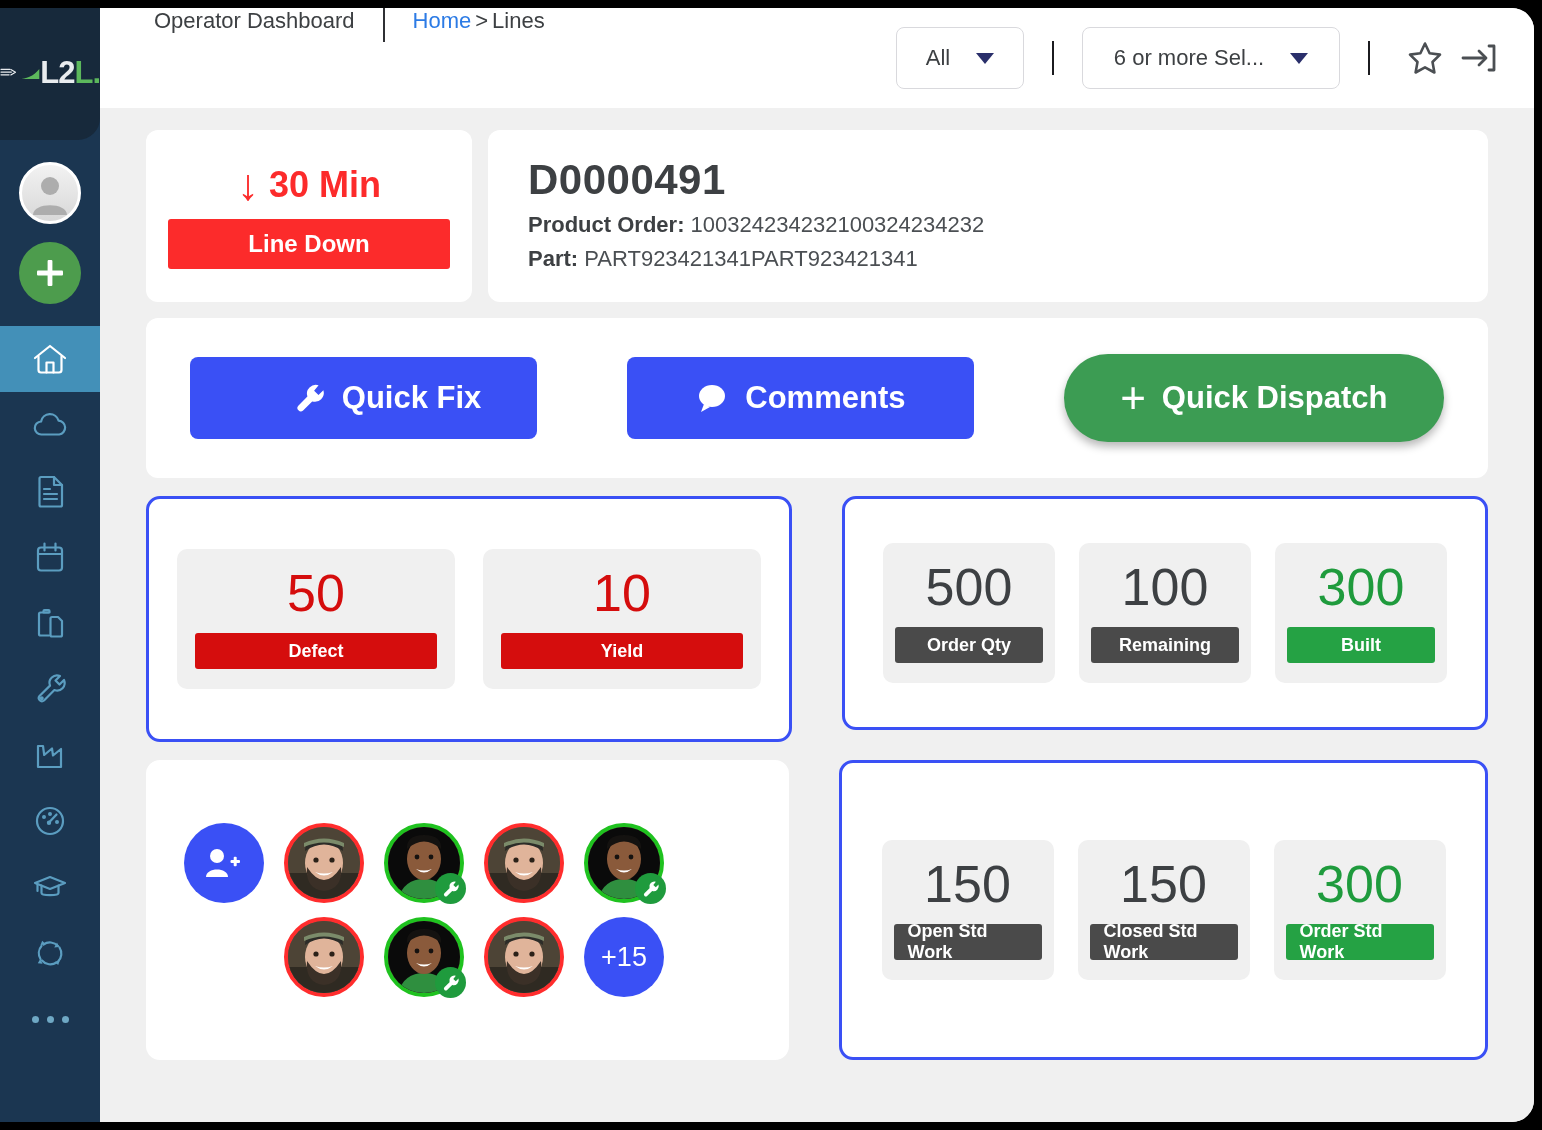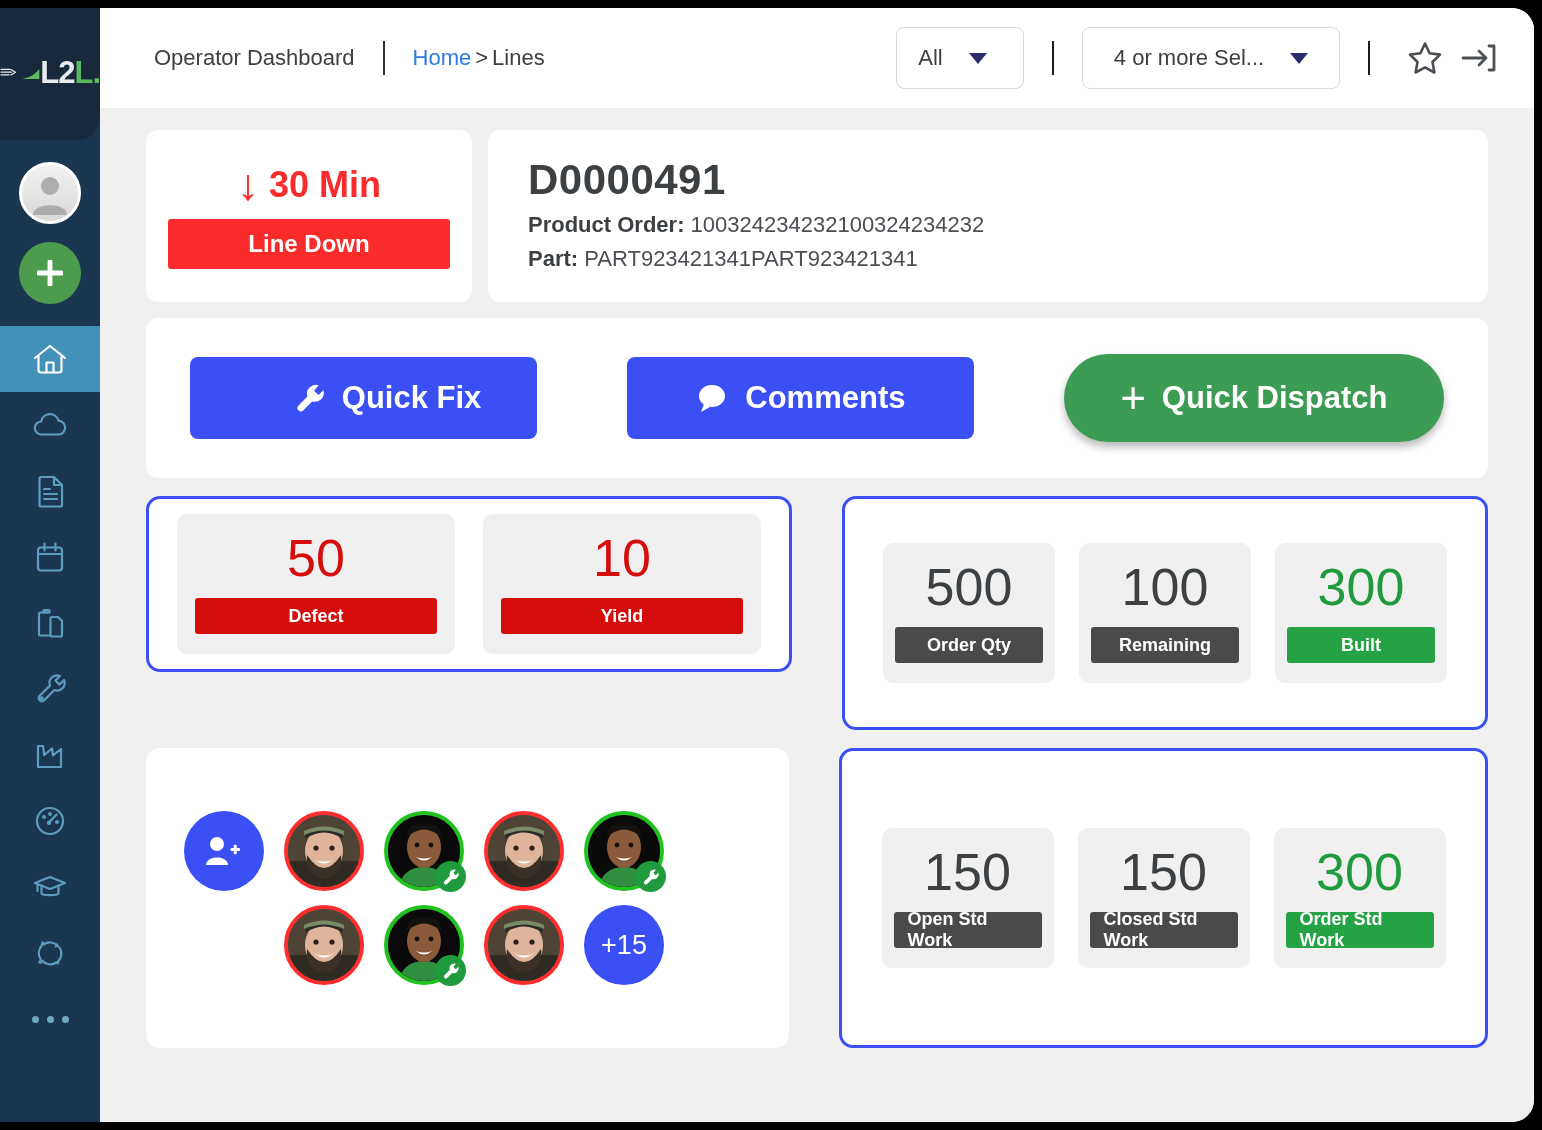--- a/index.html
+++ b/index.html
@@ -71,37 +71,37 @@
     display: flex; gap: 8px; align-items: center; justify-content: center;
   }
   .dots i { width: 7px; height: 7px; border-radius: 50%; background: #6fa8c4; display:block;}
 
   
   #main { flex: 1 1 auto; height: 100%; display: flex; flex-direction: column; min-width: 0; }
 
   
   #topbar {
     height: 100px; background: #ffffff; flex: 0 0 100px;
-    display: flex; align-items: center; padding: 0 28px 0 54px;
+    display: flex; padding: 0 28px 0 54px;
   }
   #brand-title { font-size: 22px; color: #3d4043; font-weight: 400; white-space: nowrap; }
   .vdivider { width: 2px; height: 34px; background: #2f3034; margin: 0 28px; flex: 0 0 2px; }
   .vdivider.light { background: #1b1b1f; }
   #breadcrumb { font-size: 22px; white-space: nowrap; }
   #breadcrumb .crumb-link { color: #2c7be5; }
   #breadcrumb .crumb-sep { color: #3d4043; margin: 0 4px; }
   #breadcrumb .crumb-cur { color: #3d4043; }
   #topbar-right { margin-left: auto; display: flex; align-items: center; }
   .select-box {
     border: 1px solid #d9d9dd; border-radius: 8px; height: 62px;
     display: flex; align-items: center; justify-content: center;
     font-size: 22px; color: #3d4043; background: #fff; cursor: pointer;
     padding: 0 22px; gap: 26px;
   }
-  #filter-all { width: 128px; padding-left: 7px; }
+  #filter-all { width: 128px; }
   #filter-select { width: 258px; }
   .caret { width: 0; height: 0; border-left: 9px solid transparent; border-right: 9px solid transparent; border-top: 11px solid #2a2f6b; }
   .icon-btn { width: 54px; height: 54px; display:flex; align-items:center; justify-content:center; cursor:pointer; }
 
   
   #content {
     flex: 1 1 auto; background: #f0f0f0; padding: 22px 46px 0 46px;
     overflow: hidden;
   }
   .card { background: #ffffff; border-radius: 12px; }
@@ -143,21 +143,21 @@
     font-size: 31px; box-shadow: 0 5px 9px rgba(0,0,0,.28); margin-left: auto;
   }
   .plus-glyph { font-size: 44px; font-weight: 500; line-height: .8; }
 
   
   .grid2 { display: flex; gap: 50px; margin-top: 18px; }
   .panel {
     flex: 1 1 0; border: 3px solid #3a50f5; border-radius: 14px;
     background: #ffffff; display: flex; align-items: center; justify-content: center;
   }
-  #panel-quality { height: 176px; gap: 28px; }
+  #panel-quality { height: 246px; gap: 28px; }
   #panel-order   { height: 234px; gap: 24px; }
   #panel-people  { height: 300px; border: none; }
   #panel-stdwork { height: 300px; gap: 24px; }
 
   .tile {
     background: #f0f0f0; border-radius: 10px;
     display: flex; flex-direction: column; align-items: center; justify-content: center;
     padding: 18px 0 20px 0;
   }
   .tile-big { width: 278px; }
@@ -341,21 +341,21 @@
         <span class="crumb-link">Home</span><span class="crumb-sep">&gt;</span><span class="crumb-cur">Lines</span>
       </div>
 
       <div id="topbar-right">
         <div class="select-box" id="filter-all">
           <span>All</span>
           <span class="caret"></span>
         </div>
         <div class="vdivider light"></div>
         <div class="select-box" id="filter-select">
-          <span>4 or more Sel...</span>
+          <span>6 or more Sel...</span>
           <span class="caret"></span>
         </div>
         <div class="vdivider light"></div>
         <div class="icon-btn">
           <svg width="40" height="40" viewBox="0 0 40 40" fill="none" stroke="#4b4f53" stroke-width="2.6" stroke-linejoin="round">
             <path d="M20 5.5 L24.6 15.2 L35 16.6 L27.5 24 L29.4 34.5 L20 29.4 L10.6 34.5 L12.5 24 L5 16.6 L15.4 15.2 Z"></path>
           </svg>
         </div>
         <div class="icon-btn">
           <svg width="42" height="40" viewBox="0 0 42 40" fill="none" stroke="#4b4f53" stroke-width="2.8" stroke-linecap="round" stroke-linejoin="round">

